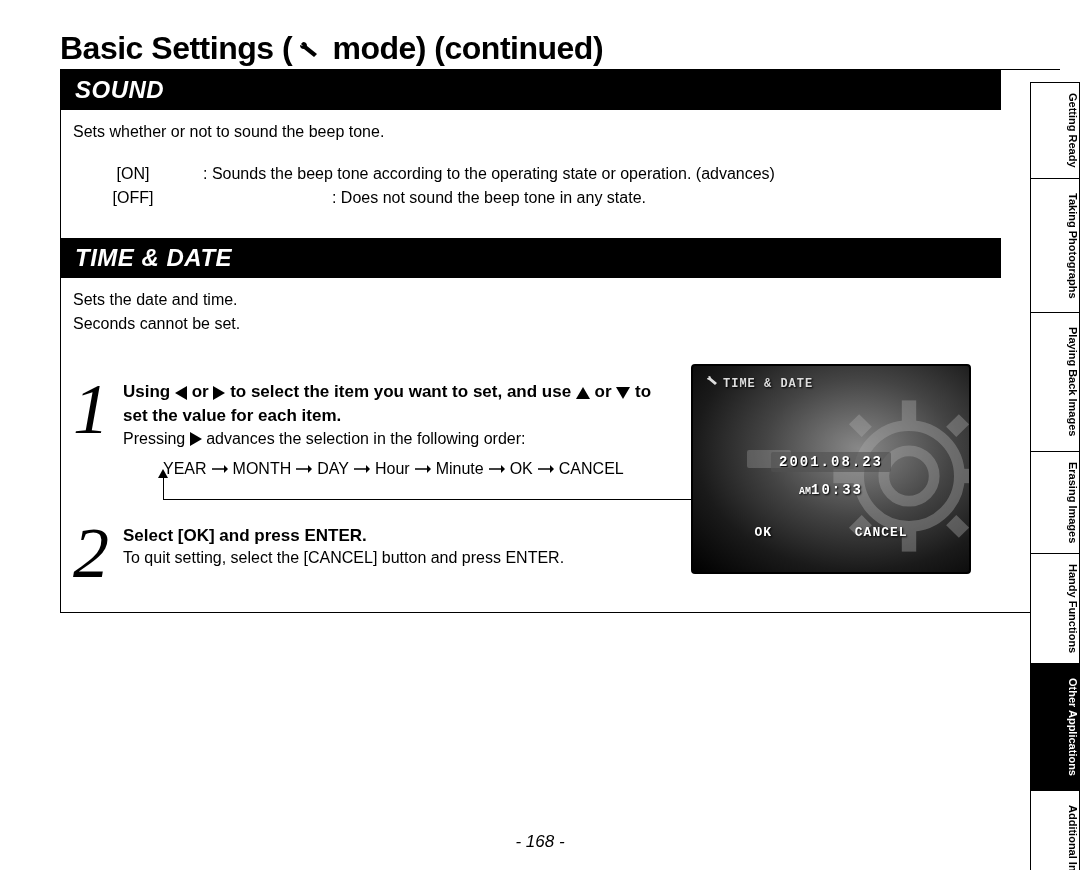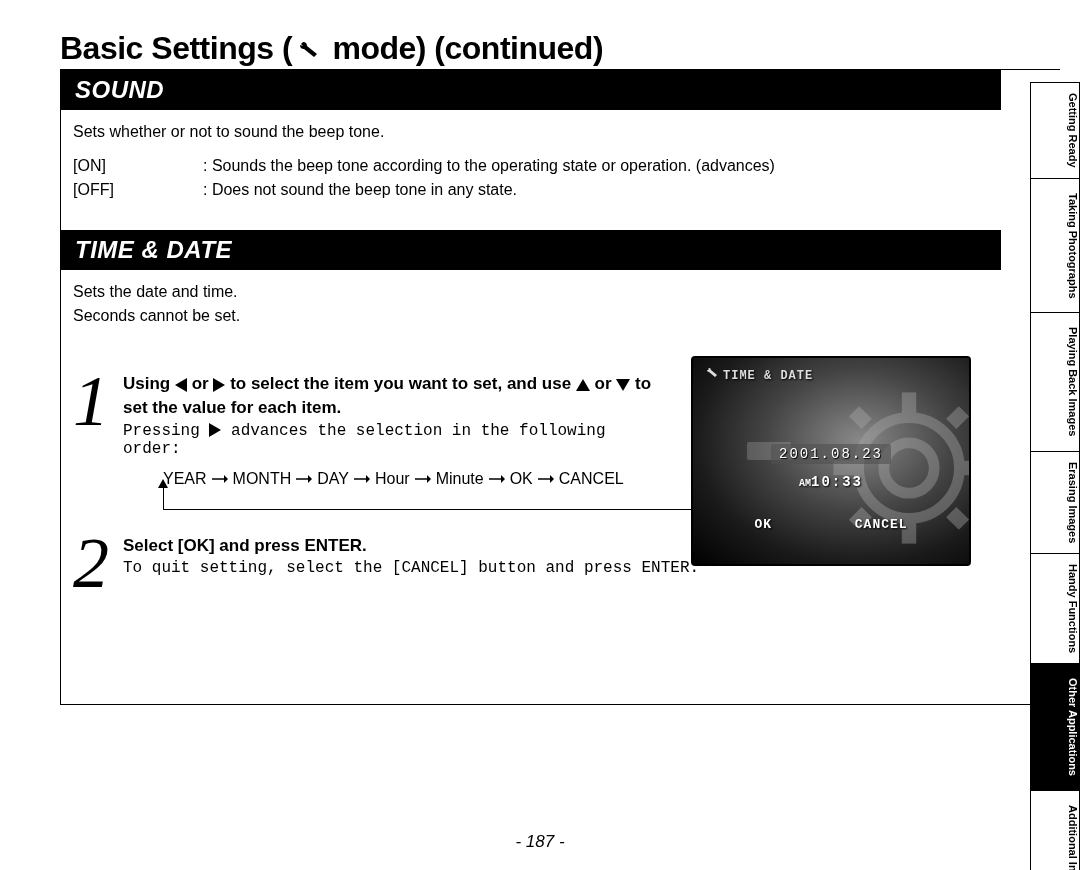--- a/index.html
+++ b/index.html
@@ -17,21 +17,21 @@
       letter-spacing: -0.5px;
     }
     .wrench-icon {
       display: inline-block;
       vertical-align: middle;
       margin: 0 2px;
     }
     .content-frame {
       border: 1px solid #000;
       border-right: none;
-      height: 636px;
+      height: 544px;
       position: relative;
     }
     .main-content {
       padding: 0;
       width: 940px;
     }
     .section-header {
       background: #000;
       color: #fff;
       font-size: 24px;
@@ -40,21 +40,22 @@
       padding: 6px 14px;
       letter-spacing: 0.5px;
     }
     .section-desc {
       padding: 10px 12px 28px 12px;
       font-size: 16px;
       line-height: 1.5;
     }
     .option-table {
       display: table;
-      margin-top: 10px;
+      margin-top: 18px;
+      text-align: center;
     }
     .option-row { display: table-row; }
     .option-label {
       display: table-cell;
       width: 130px;
       vertical-align: top;
       padding-right: 10px;
     }
     .option-desc {
       display: table-cell;
@@ -84,21 +85,20 @@
       padding-top: 6px;
     }
     .step-title {
       font-weight: bold;
       font-size: 17px;
       line-height: 1.4;
     }
     .step-sub {
       font-size: 16px;
       margin-top: 2px;
-      font-family: Liberation Mono, monospace;
     }
     .tri {
       display: inline-block;
       vertical-align: middle;
     }
     .tri-left {
       width: 0; height: 0;
       border-top: 7px solid transparent;
       border-bottom: 7px solid transparent;
       border-right: 12px solid #000;
@@ -192,21 +192,21 @@
       margin-right: 4px;
     }
     .lcd-date {
       position: absolute;
       top: 86px;
       left: 50%;
       transform: translateX(-50%);
       background: rgba(80,80,80,0.6);
       color: #fff;
       font-family: 'Courier New', monospace;
-      font-weight: normal;
+      font-weight: bold;
       font-size: 14px;
       letter-spacing: 2px;
       padding: 2px 8px;
       border-radius: 2px;
       text-shadow: 1px 1px 1px #000;
     }
     .lcd-time {
       position: absolute;
       top: 116px;
       left: 50%;
@@ -417,13 +417,13 @@
 <div class="side-tabs">
   <div class="tab small-pad">Getting Ready</div>
   <div class="tab">Taking Photographs</div>
   <div class="tab">Playing Back Images</div>
   <div class="tab small-pad">Erasing Images</div>
   <div class="tab small-pad">Handy Functions</div>
   <div class="tab active">Other Applications</div>
   <div class="tab">Additional Information</div>
 </div>
 
-<div class="page-number">- 187 -</div>
+<div class="page-number">- 168 -</div>
 
 </body></html>

